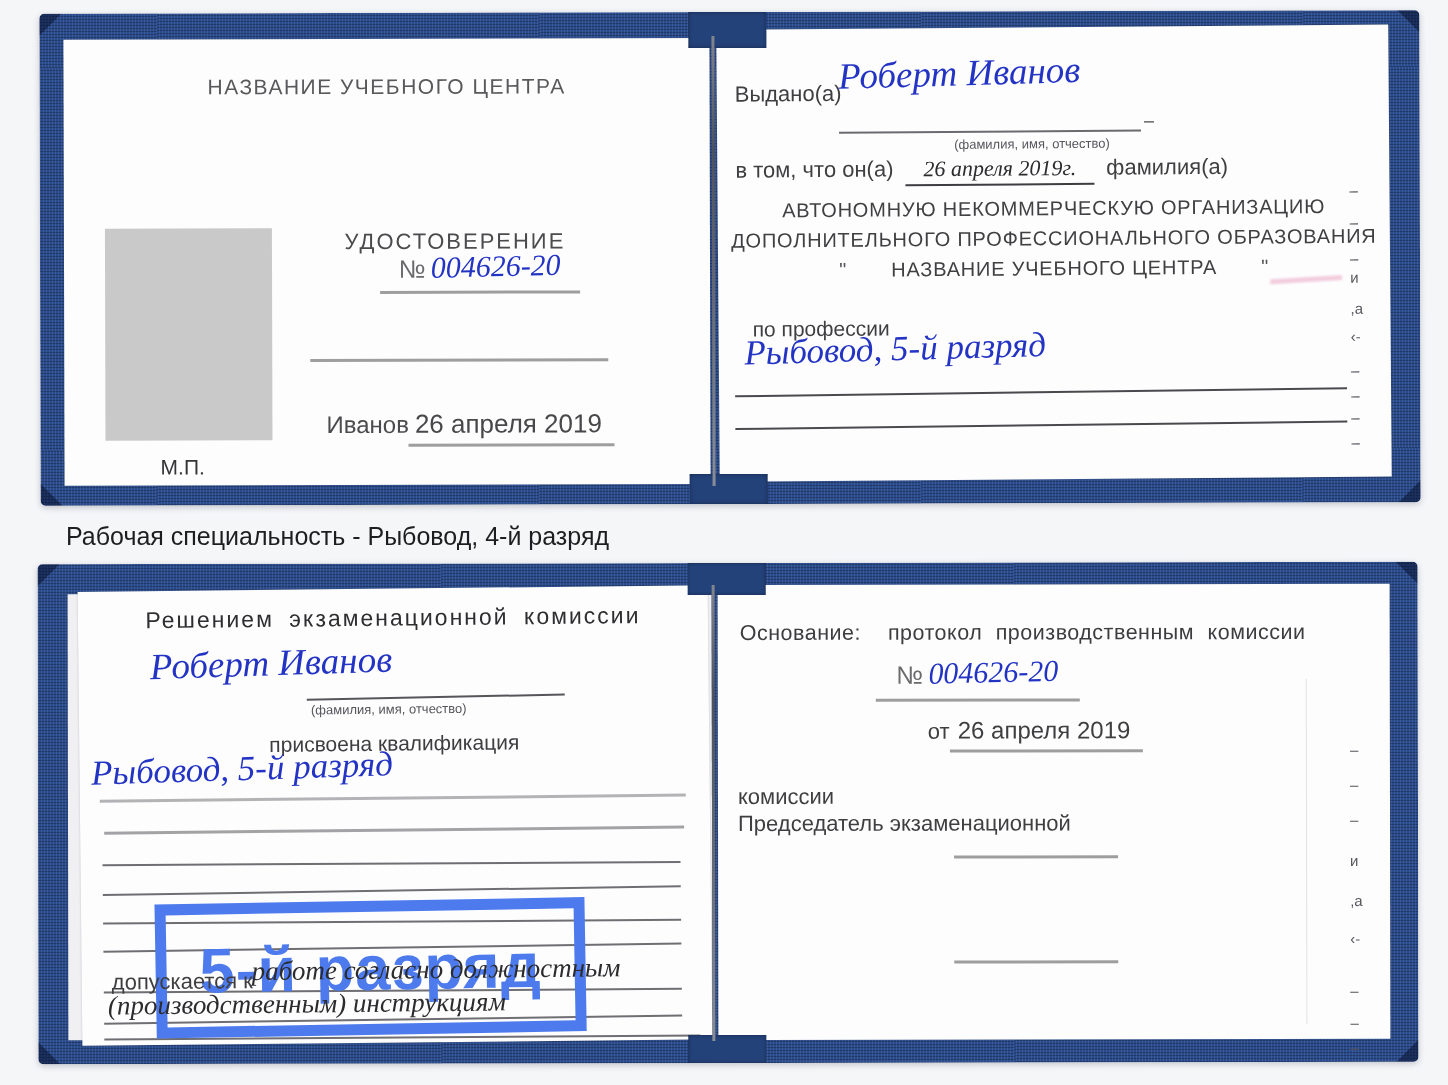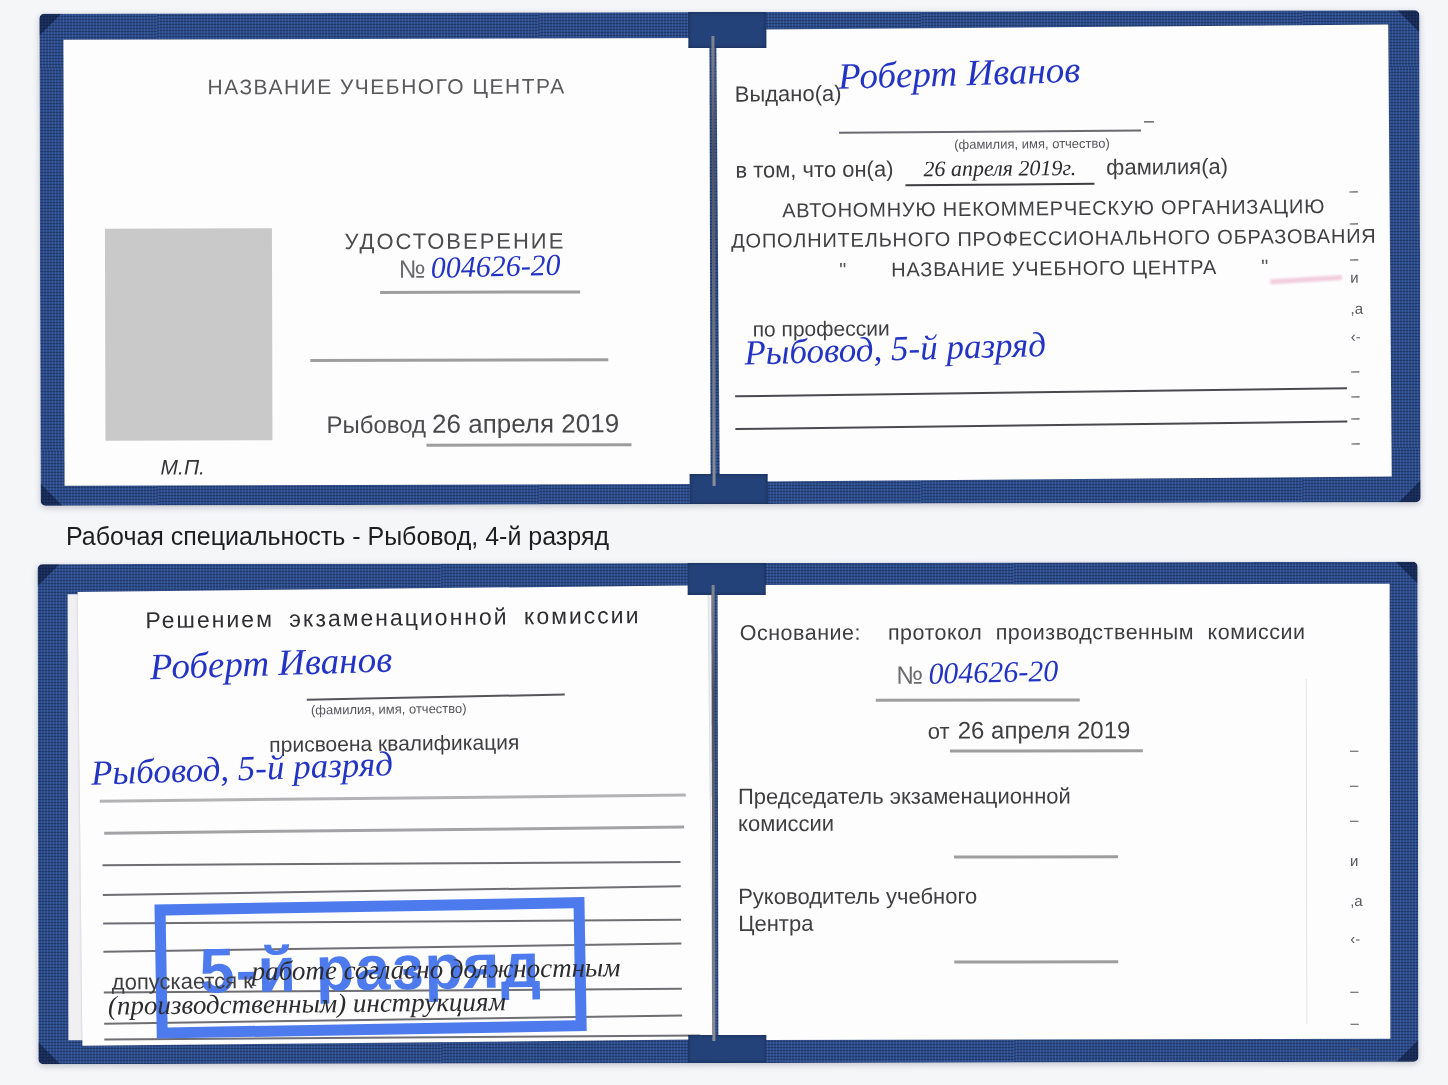--- a/index.html
+++ b/index.html
@@ -46,21 +46,21 @@
   .hand{font-family:cursive;font-style:italic;color:#2334c4;white-space:nowrap;
         transform:rotate(-1.2deg);transform-origin:left bottom;display:inline-block;}
   .serifit{font-family:"Liberation Serif",serif;font-style:italic;color:#2c2c2f;white-space:nowrap;}
   .rule{position:absolute;background:#9e9e9e;}
   .thinrule{position:absolute;height:2px;background:#6f6f73;}
   .mark{position:absolute;left:632px;font-size:15px;color:#55555a;}
   
   .tlp-title{position:absolute;top:36px;left:0;width:100%;text-align:center;
              font-size:21px;letter-spacing:1.5px;color:#59595c;}
   .tlp-photo{position:absolute;left:41px;top:189px;width:167px;height:212px;background:#c9c9c9;}
-  .tlp-mp{position:absolute;left:96px;top:416px;font-size:21px;color:#353538;font-style:italic;}
+  .tlp-mp{position:absolute;left:96px;top:416px;font-size:21px;color:#353538;}
   .tlp-udo{position:absolute;left:191px;top:190px;width:400px;text-align:center;
            font-size:22px;letter-spacing:2px;color:#4b4b4e;}
   .tlp-numrow{position:absolute;left:316px;top:212px;width:200px;text-align:center;
               border-bottom:3px solid #9e9e9e;padding-bottom:6px;}
   .numsign{font-size:25px;color:#6b6b6e;margin-right:6px;}
   .tlp-numrow .hand{font-size:30px;}
   .tlp-blank{left:246px;top:320px;width:298px;height:3px;}
   .tlp-issued{position:absolute;left:262px;top:370px;display:flex;align-items:baseline;
               font-size:24px;color:#4b4b4e;}
   .tlp-issued .date{font-size:26px;color:#48484b;border-bottom:3px solid #9e9e9e;
@@ -129,21 +129,21 @@
   <div class="page left">
     <div class="tlp-title">НАЗВАНИЕ УЧЕБНОГО ЦЕНТРА</div>
     <div class="tlp-photo"></div>
     <div class="tlp-mp">М.П.</div>
     <div class="tlp-udo">УДОСТОВЕРЕНИЕ</div>
     <div class="tlp-numrow">
       <span class="numsign">№</span><span class="hand">004626-20</span>
     </div>
     <div class="rule tlp-blank"></div>
     <div class="tlp-issued">
-      <span>Рыбовод</span>
+      <span>Иванов</span>
       <span class="date">26 апреля 2019</span>
     </div>
   </div>
 
   <div class="page right">
     <div class="trp-row1-label">Выдано(а)</div>
     <div class="trp-name hand">Роберт Иванов</div>
     <div class="trp-name-line"></div>
     <div class="trp-name-cap">(фамилия, имя, отчество)</div>
     <div class="trp-dash1">–</div>
@@ -210,28 +210,24 @@
   <div class="page right">
     <div class="brp-basis"><span>Основание:</span>&nbsp;&nbsp;<span>протокол производственным комиссии</span></div>
     <div class="brp-numrow">
       <span class="numsign">№</span><span class="hand">004626-20</span>
     </div>
     <div class="brp-daterow">
       <span>от</span>
       <span class="date">26 апреля 2019</span>
     </div>
     <div class="brp-chair">
+      <div>комиссии</div>
       <div>Председатель экзаменационной</div>
-      <div>комиссии</div>
     </div>
     <div class="rule brp-sig1"></div>
-    <div class="brp-head">
-      <div>Руководитель учебного</div>
-      <div>Центра</div>
-    </div>
     <div class="rule brp-sig2"></div>
     <div class="brp-edge"></div>
     <span class="mark" style="top:157px">–</span>
     <span class="mark" style="top:192px">–</span>
     <span class="mark" style="top:227px">–</span>
     <span class="mark" style="top:268px">и</span>
     <span class="mark" style="top:308px">,а</span>
     <span class="mark" style="top:346px">‹-</span>
     <span class="mark" style="top:398px">–</span>
     <span class="mark" style="top:430px">–</span>

